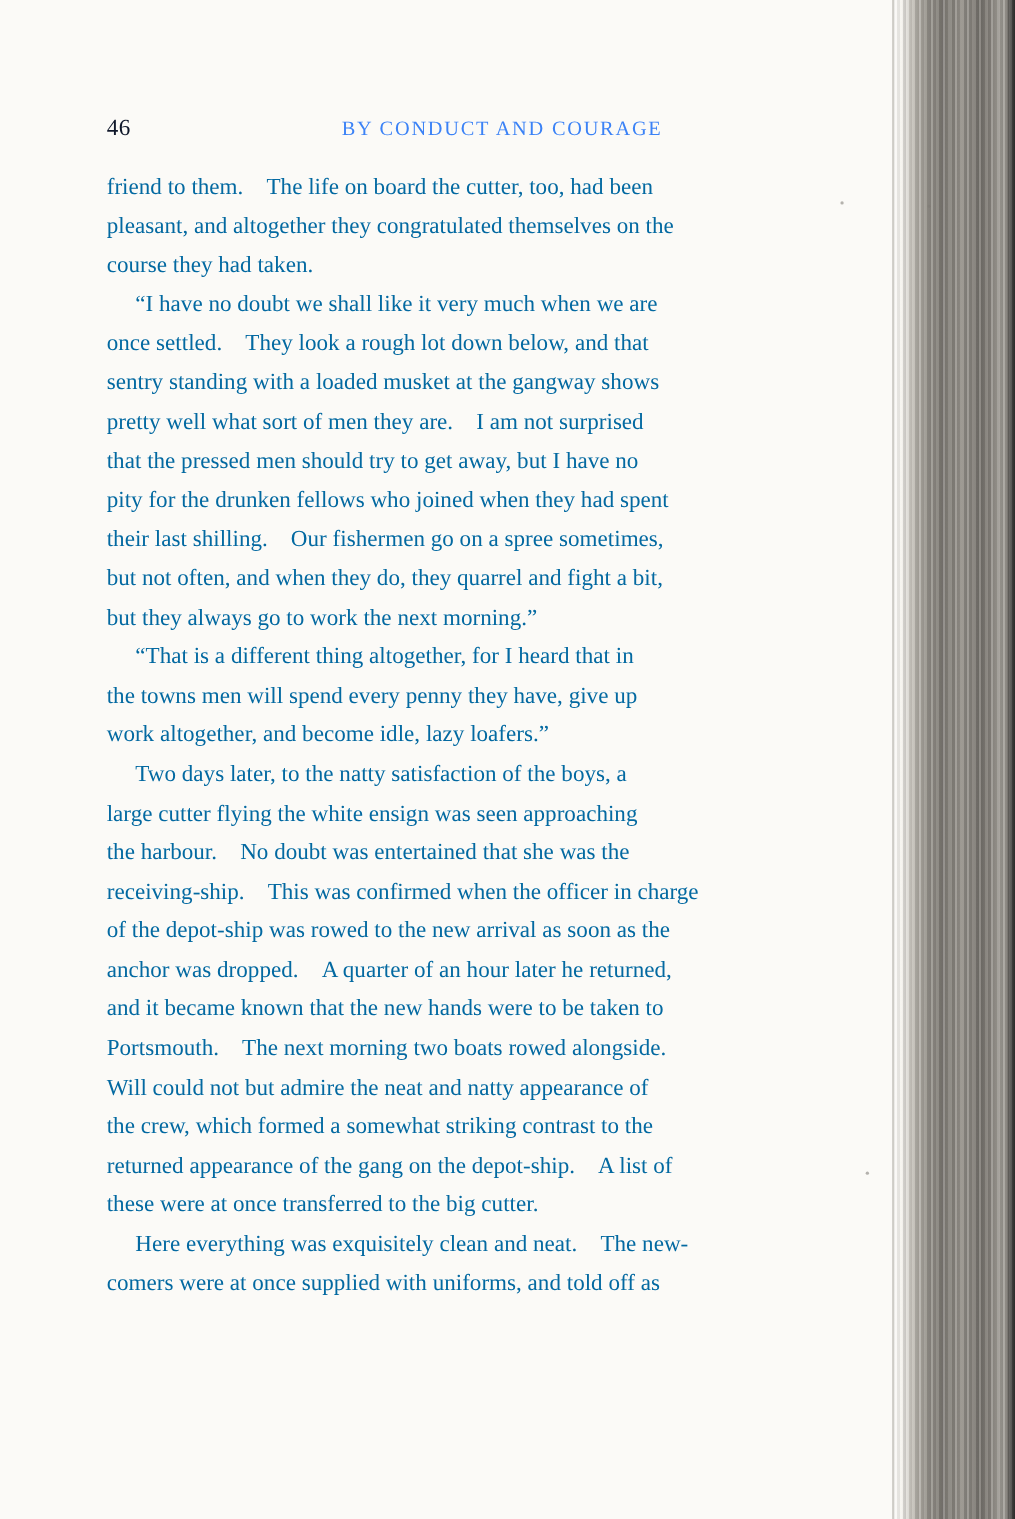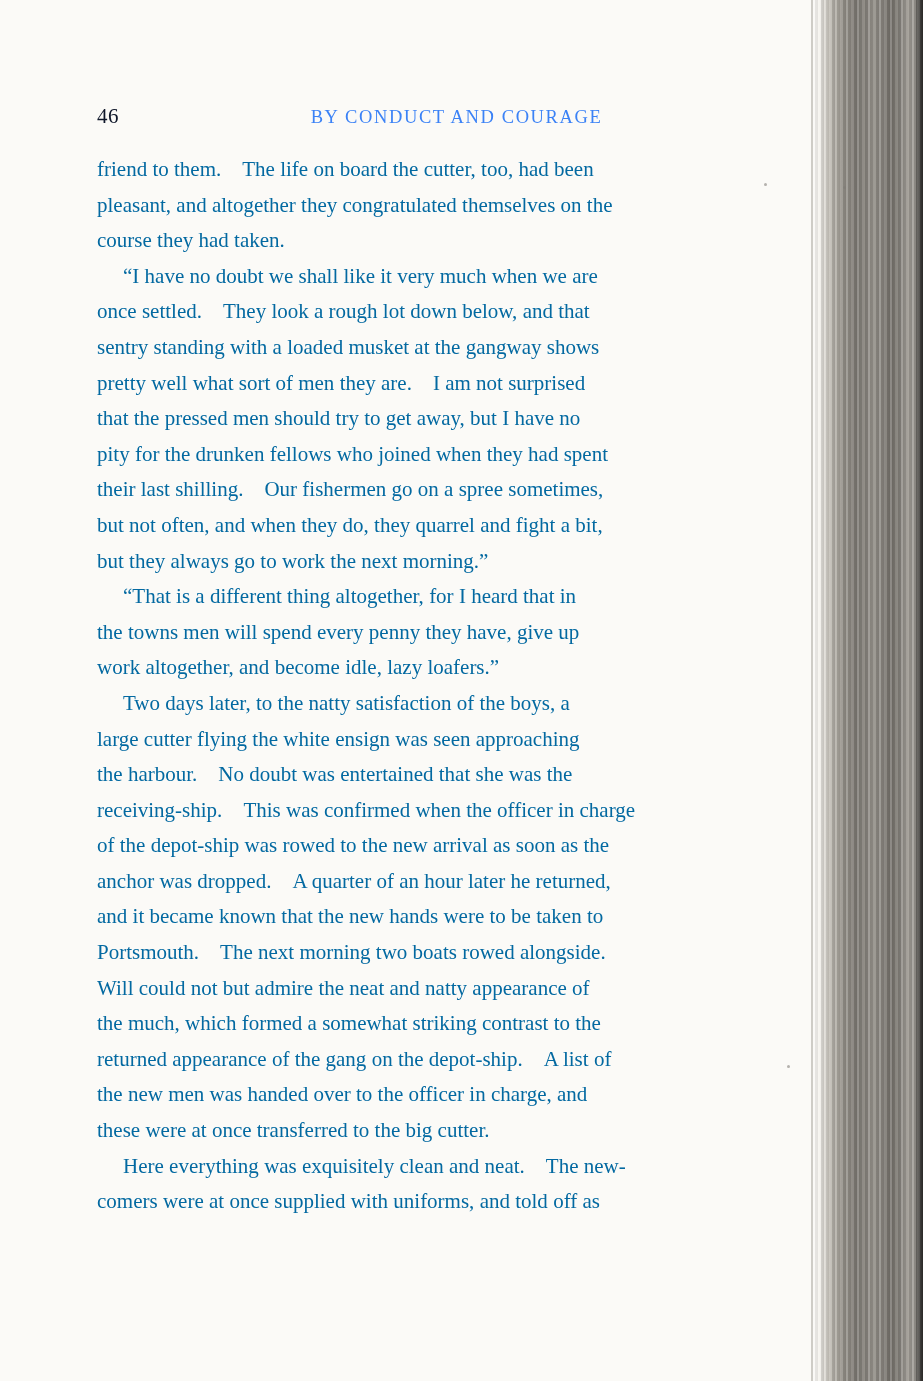--- a/index.html
+++ b/index.html
@@ -174,23 +174,22 @@
       <div class="line"><span>work</span> <span>altogether,</span> <span>and</span> <span>become</span> <span>idle,</span> <span>lazy</span> <span>loafers.”</span></div>
       <div class="line j first"><span>Two</span> <span>days</span> <span>later,</span> <span>to</span> <span>the</span> <span>natty</span> <span>satisfaction</span> <span>of</span> <span>the</span> <span>boys,</span> <span>a</span></div>
       <div class="line j"><span>large</span> <span>cutter</span> <span>flying</span> <span>the</span> <span>white</span> <span>ensign</span> <span>was</span> <span>seen</span> <span>approaching</span></div>
       <div class="line j"><span>the</span> <span>harbour.</span>  <span>No</span> <span>doubt</span> <span>was</span> <span>entertained</span> <span>that</span> <span>she</span> <span>was</span> <span>the</span></div>
       <div class="line j"><span>receiving-ship.</span>  <span>This</span> <span>was</span> <span>confirmed</span> <span>when</span> <span>the</span> <span>officer</span> <span>in</span> <span>charge</span></div>
       <div class="line j"><span>of</span> <span>the</span> <span>depot-ship</span> <span>was</span> <span>rowed</span> <span>to</span> <span>the</span> <span>new</span> <span>arrival</span> <span>as</span> <span>soon</span> <span>as</span> <span>the</span></div>
       <div class="line j"><span>anchor</span> <span>was</span> <span>dropped.</span>  <span>A</span> <span>quarter</span> <span>of</span> <span>an</span> <span>hour</span> <span>later</span> <span>he</span> <span>returned,</span></div>
       <div class="line j"><span>and</span> <span>it</span> <span>became</span> <span>known</span> <span>that</span> <span>the</span> <span>new</span> <span>hands</span> <span>were</span> <span>to</span> <span>be</span> <span>taken</span> <span>to</span></div>
       <div class="line j"><span>Portsmouth.</span>  <span>The</span> <span>next</span> <span>morning</span> <span>two</span> <span>boats</span> <span>rowed</span> <span>alongside.</span></div>
       <div class="line j"><span>Will</span> <span>could</span> <span>not</span> <span>but</span> <span>admire</span> <span>the</span> <span>neat</span> <span>and</span> <span>natty</span> <span>appearance</span> <span>of</span></div>
-      <div class="line j"><span>the</span> <span>much,</span> <span>which</span> <span>formed</span> <span>a</span> <span>somewhat</span> <span>striking</span> <span>contrast</span> <span>to</span> <span>the</span></div>
+      <div class="line j"><span>the</span> <span>crew,</span> <span>which</span> <span>formed</span> <span>a</span> <span>somewhat</span> <span>striking</span> <span>contrast</span> <span>to</span> <span>the</span></div>
       <div class="line j"><span>returned</span> <span>appearance</span> <span>of</span> <span>the</span> <span>gang</span> <span>on</span> <span>the</span> <span>depot-ship.</span>  <span>A</span> <span>list</span> <span>of</span></div>
-      <div class="line j"><span>the</span> <span>new</span> <span>men</span> <span>was</span> <span>handed</span> <span>over</span> <span>to</span> <span>the</span> <span>officer</span> <span>in</span> <span>charge,</span> <span>and</span></div>
       <div class="line"><span>these</span> <span>were</span> <span>at</span> <span>once</span> <span>transferred</span> <span>to</span> <span>the</span> <span>big</span> <span>cutter.</span></div>
       <div class="line j first"><span>Here</span> <span>everything</span> <span>was</span> <span>exquisitely</span> <span>clean</span> <span>and</span> <span>neat.</span>  <span>The</span> <span>new-</span></div>
       <div class="line"><span>comers</span> <span>were</span> <span>at</span> <span>once</span> <span>supplied</span> <span>with</span> <span>uniforms,</span> <span>and</span> <span>told</span> <span>off</span> <span>as</span></div>
     </div>
 
   <div class="speck" style="left:764px; top:183px; width:3px; height:3px;"></div>
   <div class="speck" style="left:843px; top:186px; width:3px; height:3px;"></div>
   <div class="speck" style="left:787px; top:1065px; width:3px; height:3px;"></div>
 </div>
 

